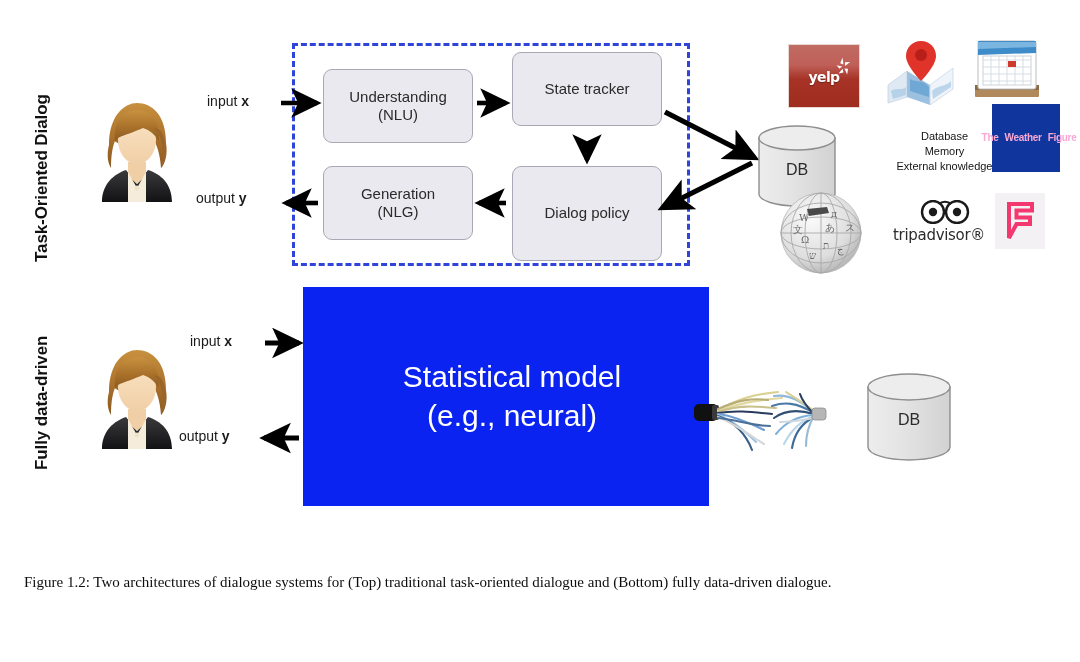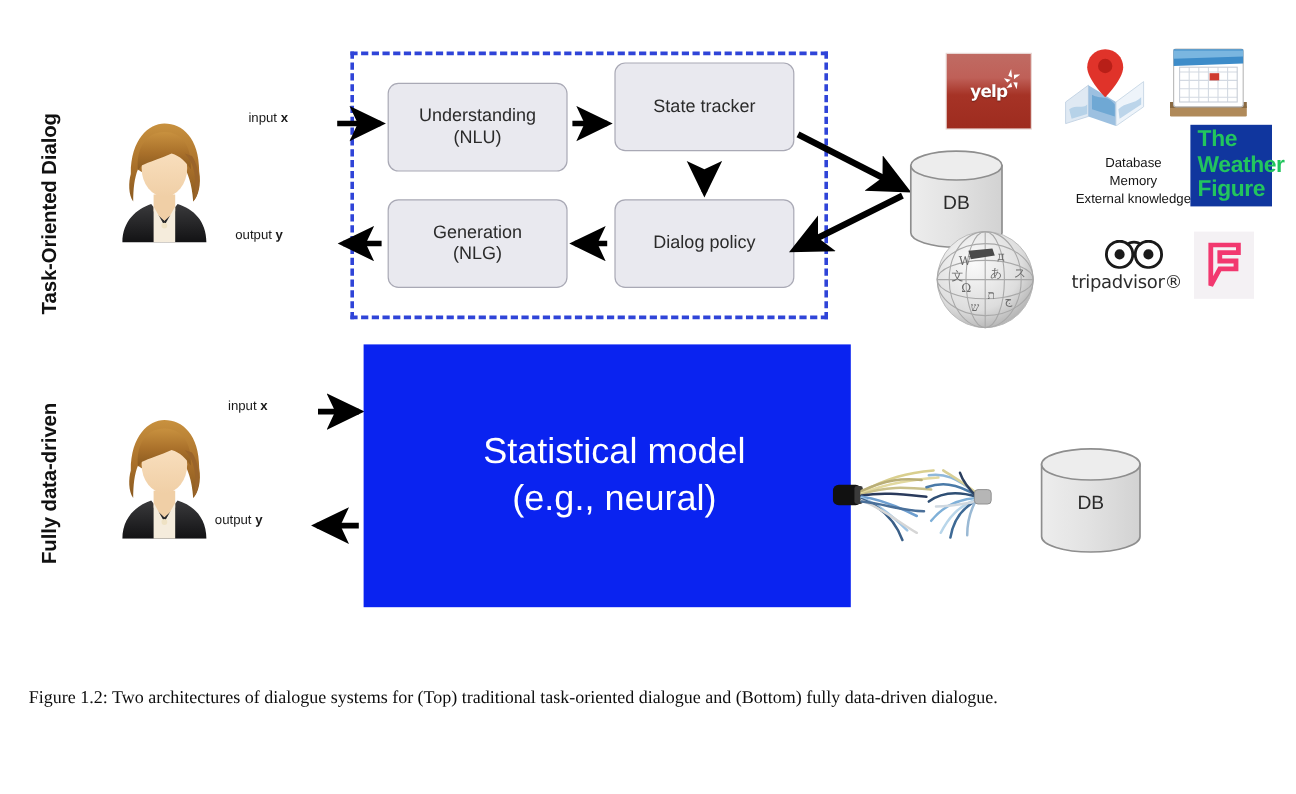--- a/index.html
+++ b/index.html
@@ -30,21 +30,21 @@
     font-weight: bold;
     font-size: 17px;
     color: #111111;
     white-space: nowrap;
     letter-spacing: -0.1px;
   }
 
   
   .io-label {
     position: absolute;
-    font-size: 11px;
+    font-size: 14px;
     color: #1a1a1a;
     white-space: nowrap;
   }
   .io-label b { font-weight: bold; }
 
   
   .pbox {
     position: absolute;
     background: #e9e9ef;
     border: 1.3px solid #a9a9b5;
@@ -120,26 +120,26 @@
     color: #ffffff;
     letter-spacing: -0.6px;
     text-shadow: 0 1px 1px rgba(0,0,0,.35);
     position: relative;
     top: 1px;
   }
 
   .logo-twc {
     background: #10369e;
     display: flex;
-    flex-direction: column;
+    flex-direction: row;
     align-items: center;
     justify-content: center;
-    color: #22c55e;
+    color: #f9a8d4;
     font-weight: bold;
-    font-size: 19px;
+    font-size: 10px;
     line-height: 1.08;
     letter-spacing: -0.3px;
     text-align: center;
   }
   .logo-twc span { display: block; width: 100%; text-align: left; padding-left: 6px; box-sizing: border-box; }
 
   .logo-tripadvisor {
     text-align: left;
   }
   .ta-word {
@@ -224,21 +224,21 @@
       <div>(NLU)</div>
     </div>
   </div>
 
   <div class="pbox" style="left:512px; top:52px; width:150px; height:74px;">
     <div>
       <div>State tracker</div>
     </div>
   </div>
 
-  <div class="pbox" style="left:512px; top:166px; width:150px; height:74px;">
+  <div class="pbox" style="left:512px; top:166px; width:150px; height:95px;">
     <div>
       <div>Dialog policy</div>
     </div>
   </div>
 
   <div class="pbox" style="left:323px; top:166px; width:150px; height:74px;">
     <div>
       <div>Generation</div>
       <div>(NLG)</div>
     </div>

